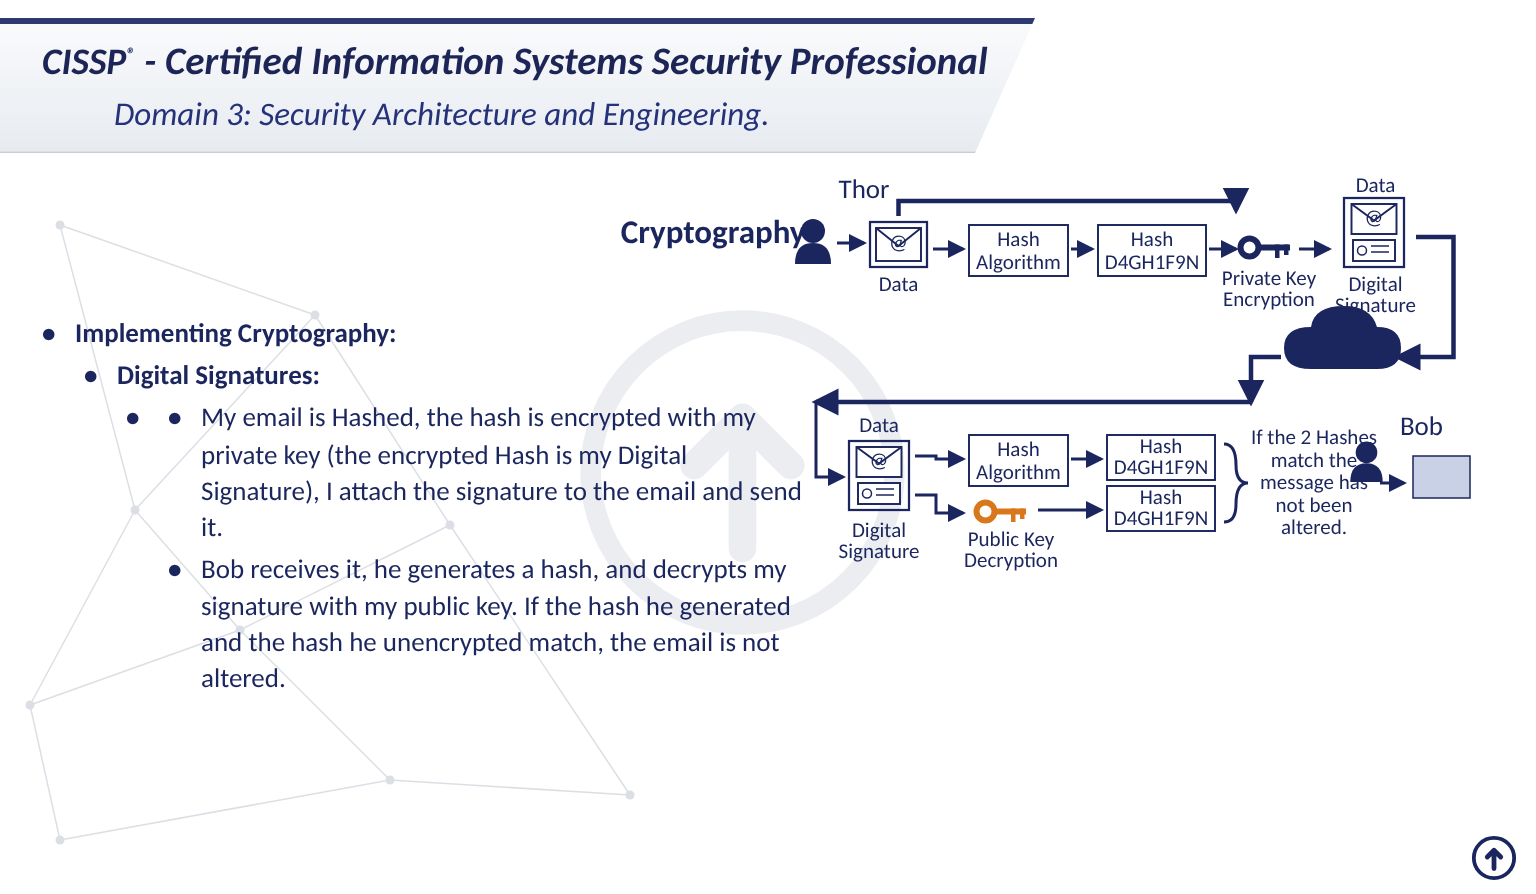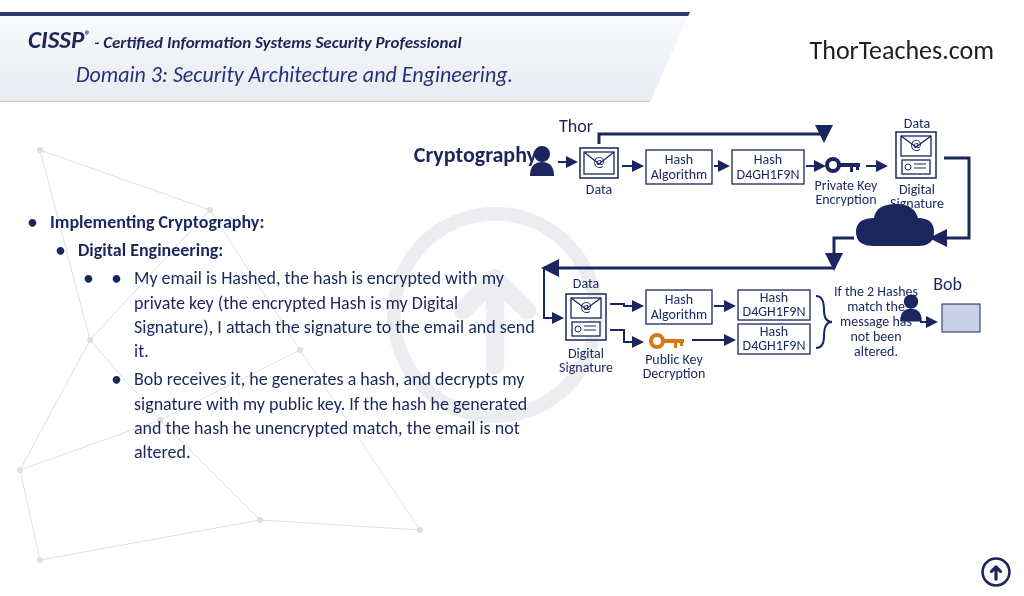--- a/index.html
+++ b/index.html
@@ -10,21 +10,21 @@
   .netbg line{stroke:#9aa4b5;stroke-width:1;}
   .netbg circle{fill:#9aa4b5;}
   
   .header{position:absolute;top:12px;left:0;right:0;height:92px;}
   .titleplate{position:absolute;top:0;left:0;width:690px;height:90px;
     background:linear-gradient(#f9fafc,#e7ebf0);
     border-top:4px solid #2e3a70;border-bottom:1px solid #c6cbd4;
     clip-path:polygon(0 0,690px 0,650px 100%,0 100%);
     padding:8px 28px 4px 28px;color:#1d2556;}
   .titleplate .t1{font-size:25px;font-style:italic;font-weight:700;}
-  .titleplate .t1 .sub{font-weight:600;font-size:17px;}
+  .titleplate .t1 .sub{font-weight:600;font-size:26px;}
   .titleplate .t1 sup{font-size:12px;vertical-align:super;}
   .titleplate .t2{font-size:22px;font-style:italic;color:#25327a;margin-top:6px;margin-left:48px;}
   .brand{position:absolute;top:22px;right:30px;font-size:26px;color:#202020;}
   
   .textcol{position:absolute;top:140px;left:22px;width:515px;color:#1b265e;font-size:18px;line-height:1.35;}
   .h3{font-weight:700;font-size:22px;margin-bottom:6px;text-align:right;}
   ul{list-style:none;padding-left:0;}
   ul li{position:relative;padding-left:22px;margin:4px 0;}
   ul li::before{content:"•";position:absolute;left:6px;top:0;color:#1b265e;font-weight:700;}
   .b{font-weight:700;}
@@ -84,31 +84,30 @@
     <path d="M50 72 L50 34 M50 34 L36 48 M50 34 L64 48" stroke="#1b265e" stroke-width="8" fill="none" stroke-linecap="round"></path>
   </svg>
 
   <div class="header">
     <div class="titleplate">
       <div class="t1">
         <span>CISSP</span><sup>®</sup><span class="sub"> - Certified Information Systems Security Professional</span>
       </div>
       <div class="t2">Domain 3: Security Architecture and Engineering.</div>
     </div>
-    <div class="brand">ThorTeaches.com</div>
   </div>
 
   <div class="textcol">
     <div class="h3">Cryptography</div>
     <ul class="lvl1">
       <li>
         <span class="b">Implementing Cryptography:</span>
         <ul class="lvl2">
           <li>
-            <span class="b">Digital Engineering:</span>
+            <span class="b">Digital Signatures:</span>
             <ul class="lvl3">
               <li>
                 <ul class="lvl4">
                   <li>My email is Hashed, the hash is encrypted with my private key (the encrypted Hash is my Digital Signature), I attach the signature to the email and send it.</li>
                   <li>Bob receives it, he generates a hash, and decrypts my signature with my public key. If the hash he generated and the hash he unencrypted match, the email is not altered.</li>
                 </ul>
               </li>
             </ul>
           </li>
         </ul>

